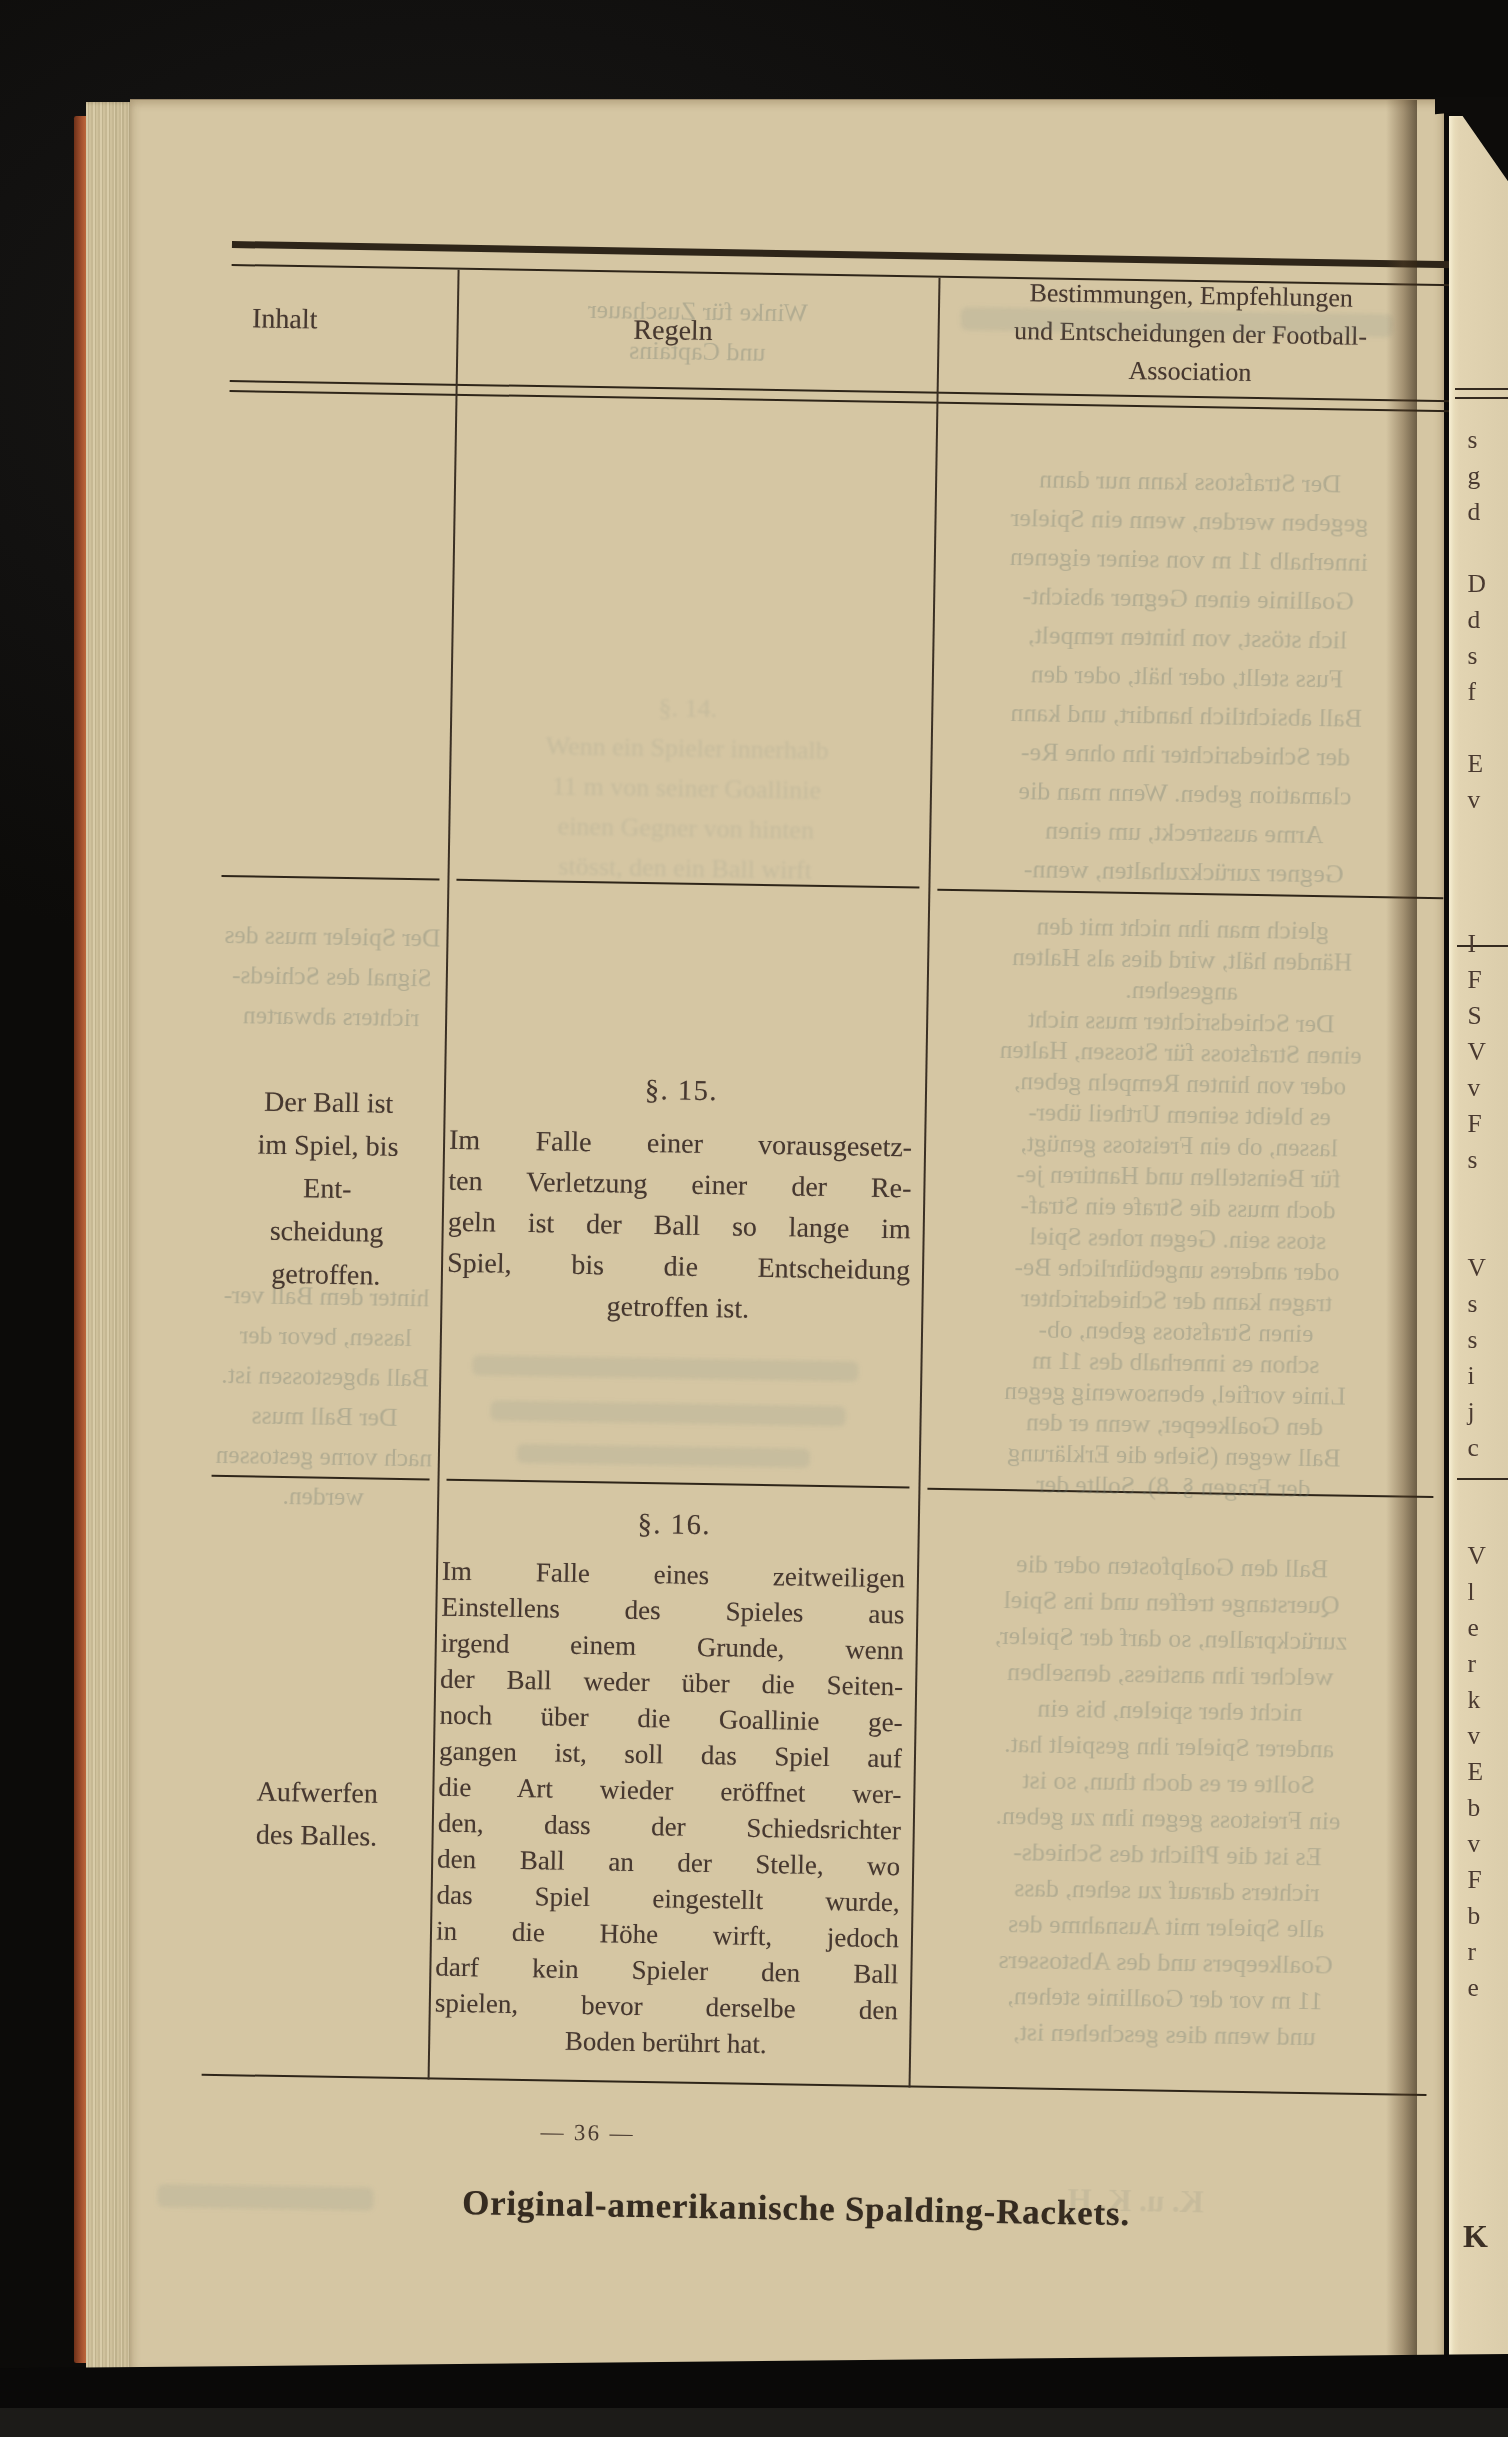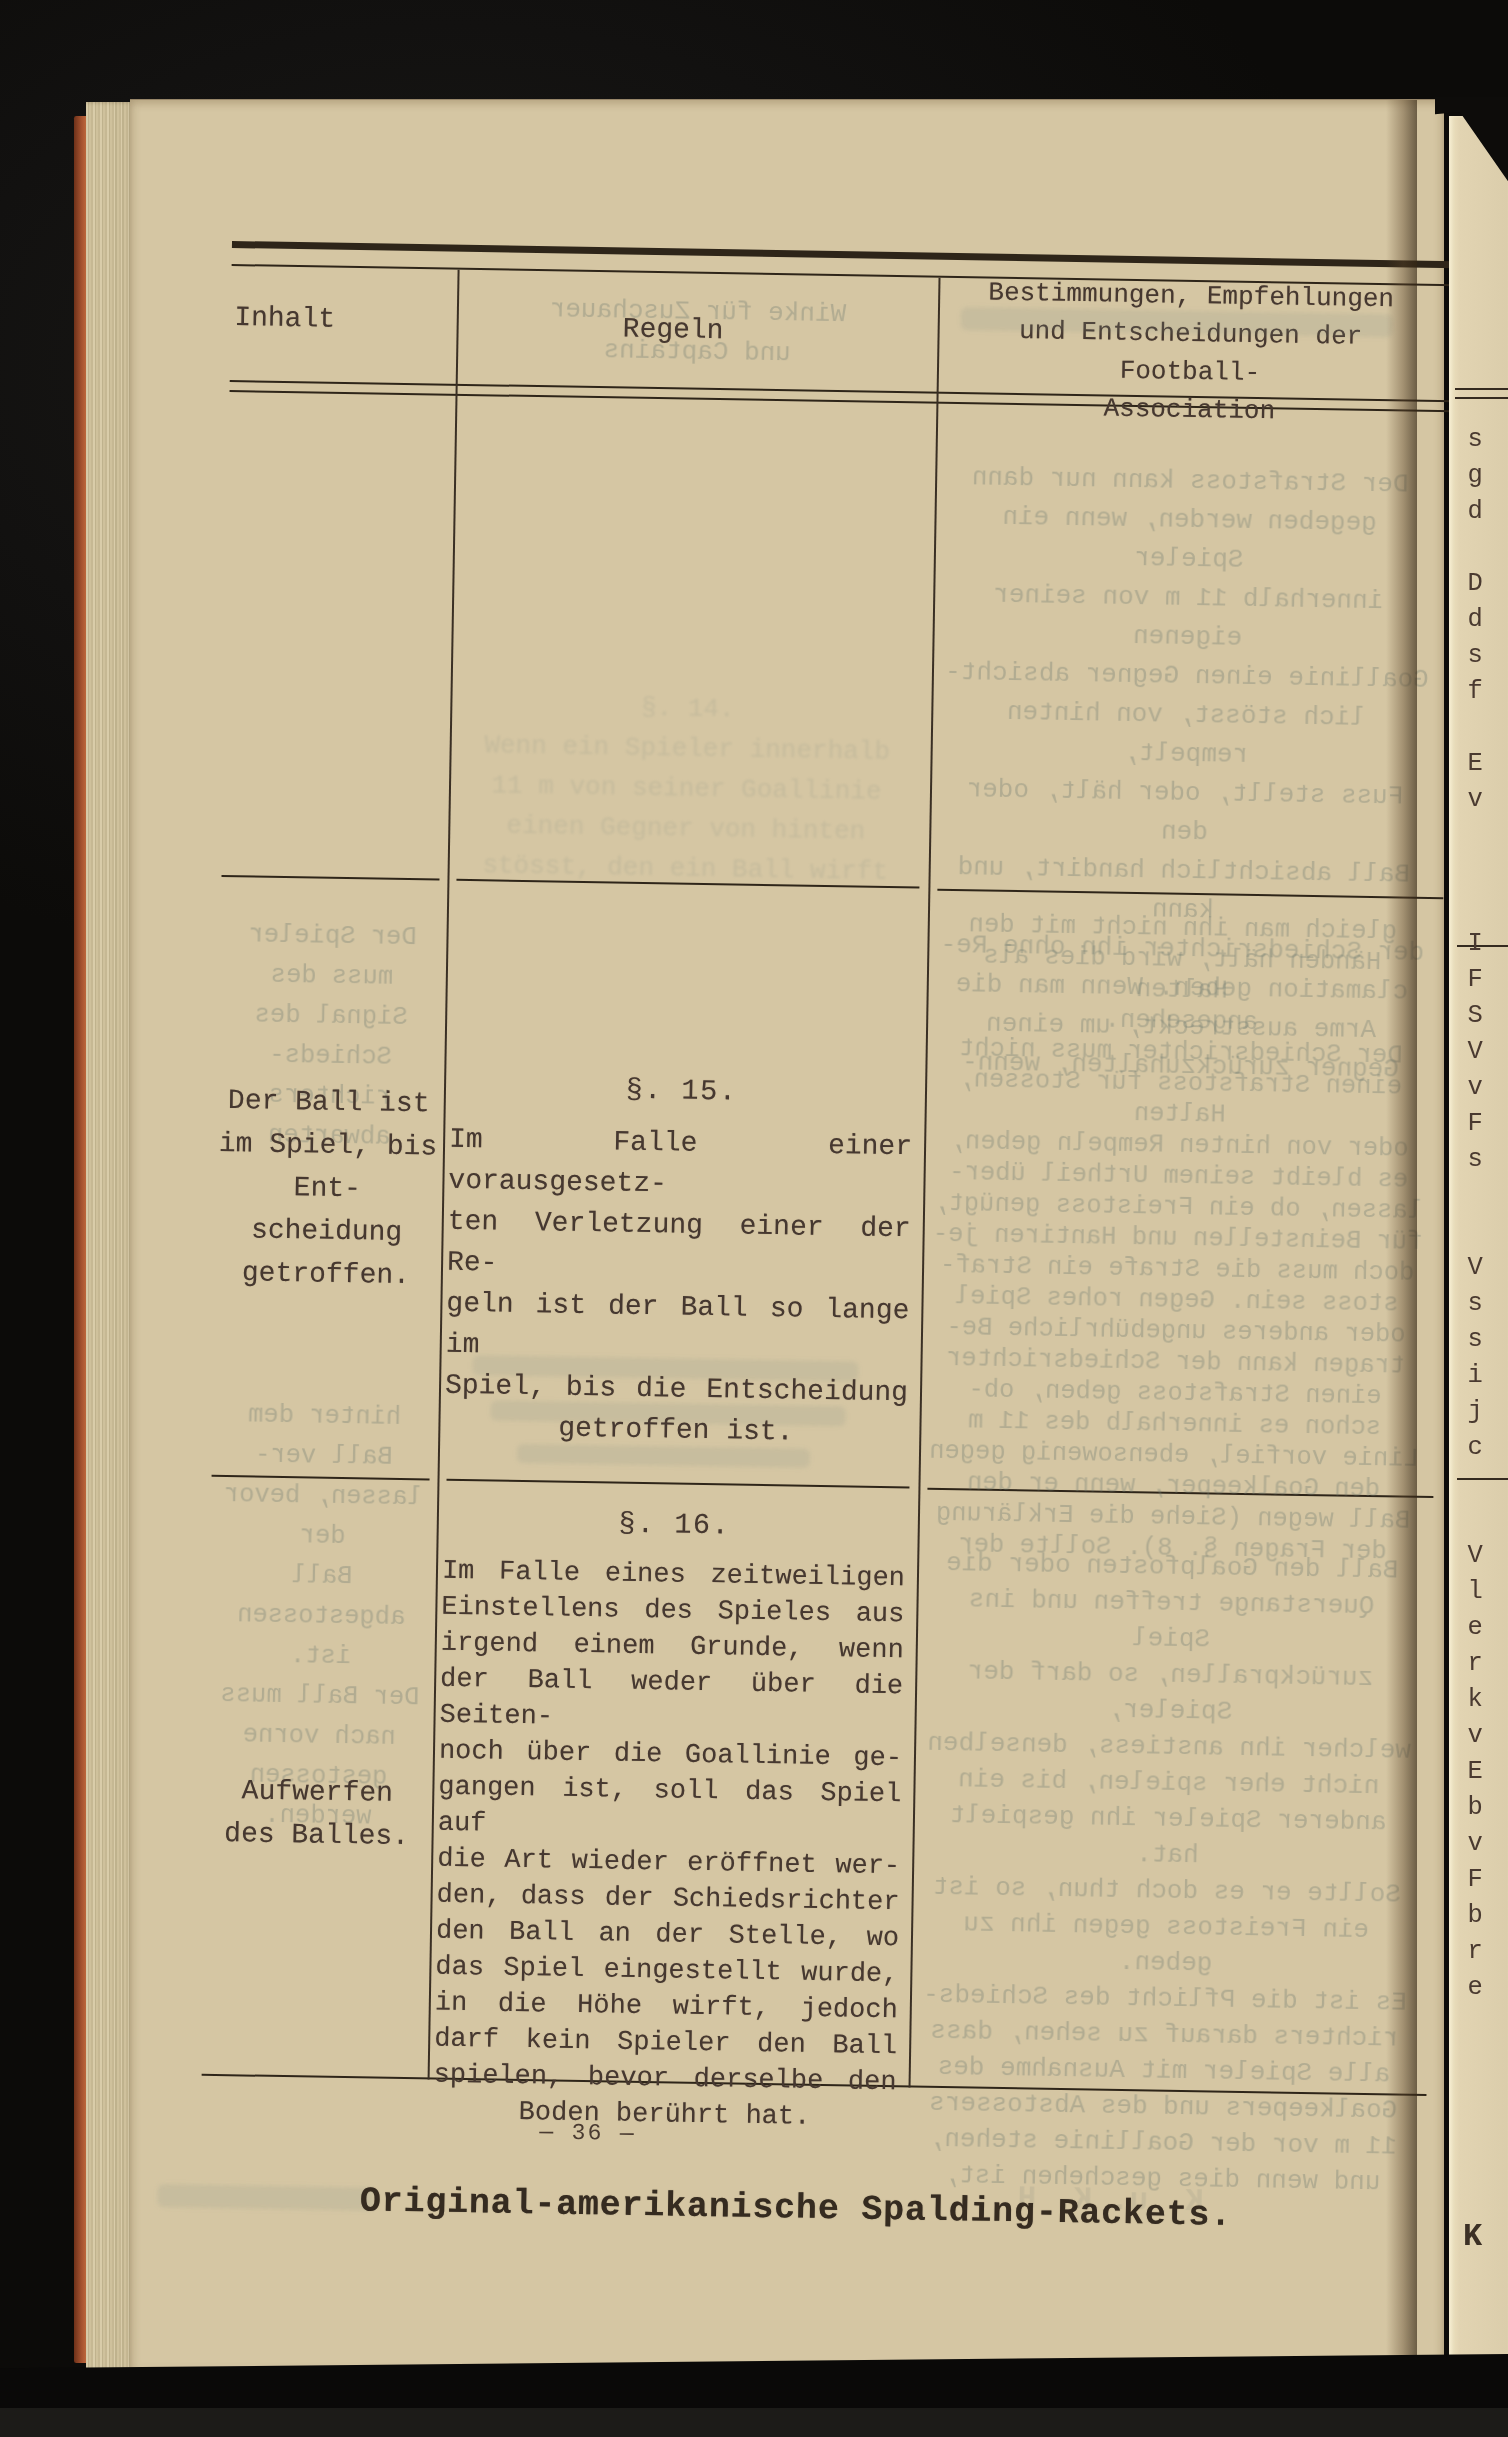--- a/index.html
+++ b/index.html
@@ -1,18 +1,18 @@
 <!DOCTYPE html>
 <html style="font-size:12.4px"><head>
 <meta charset="utf-8">
 <style>
   html,body{margin:0;padding:0;background:#0d0c0a;}
   .stage{position:relative;width:1508px;height:2438px;overflow:hidden;background:
     radial-gradient(927px 618px at 30% 15%, #1a1916 0%, #121110 55%, #0c0b09 100%);
-    font-family:Liberation Mono, monospace;}
+    font-family:Liberation Serif, serif;}
   
   .orange-edge{position:absolute;left:74px;top:116px;width:17px;height:2247px;
     background:linear-gradient(90deg,#6e3119 0%,#a65330 45%,#c06a3d 75%,#8a4527 100%);border-radius:2.3px;}
   .page-edges{position:absolute;left:86px;top:102px;width:48px;height:2276px;
     background:repeating-linear-gradient(90deg,#d9cca9 0 1.5px,#bfb28d 1.5px 3.1px,#cfc19c 3.1px 5.4px,#c6b893 5.4px 7px);
     box-shadow:inset -3.1px 0 4.6px rgba(80,60,35,.35);}
   .page{position:absolute;left:130px;top:99px;width:1314px;height:2280px;
     background:
       radial-gradient(695px 541px at 42% 22%, rgba(238,226,198,.65) 0%, rgba(238,226,198,0) 60%),
       radial-gradient(772px 695px at 50% 80%, rgba(225,211,178,.5) 0%, rgba(225,211,178,0) 65%),

